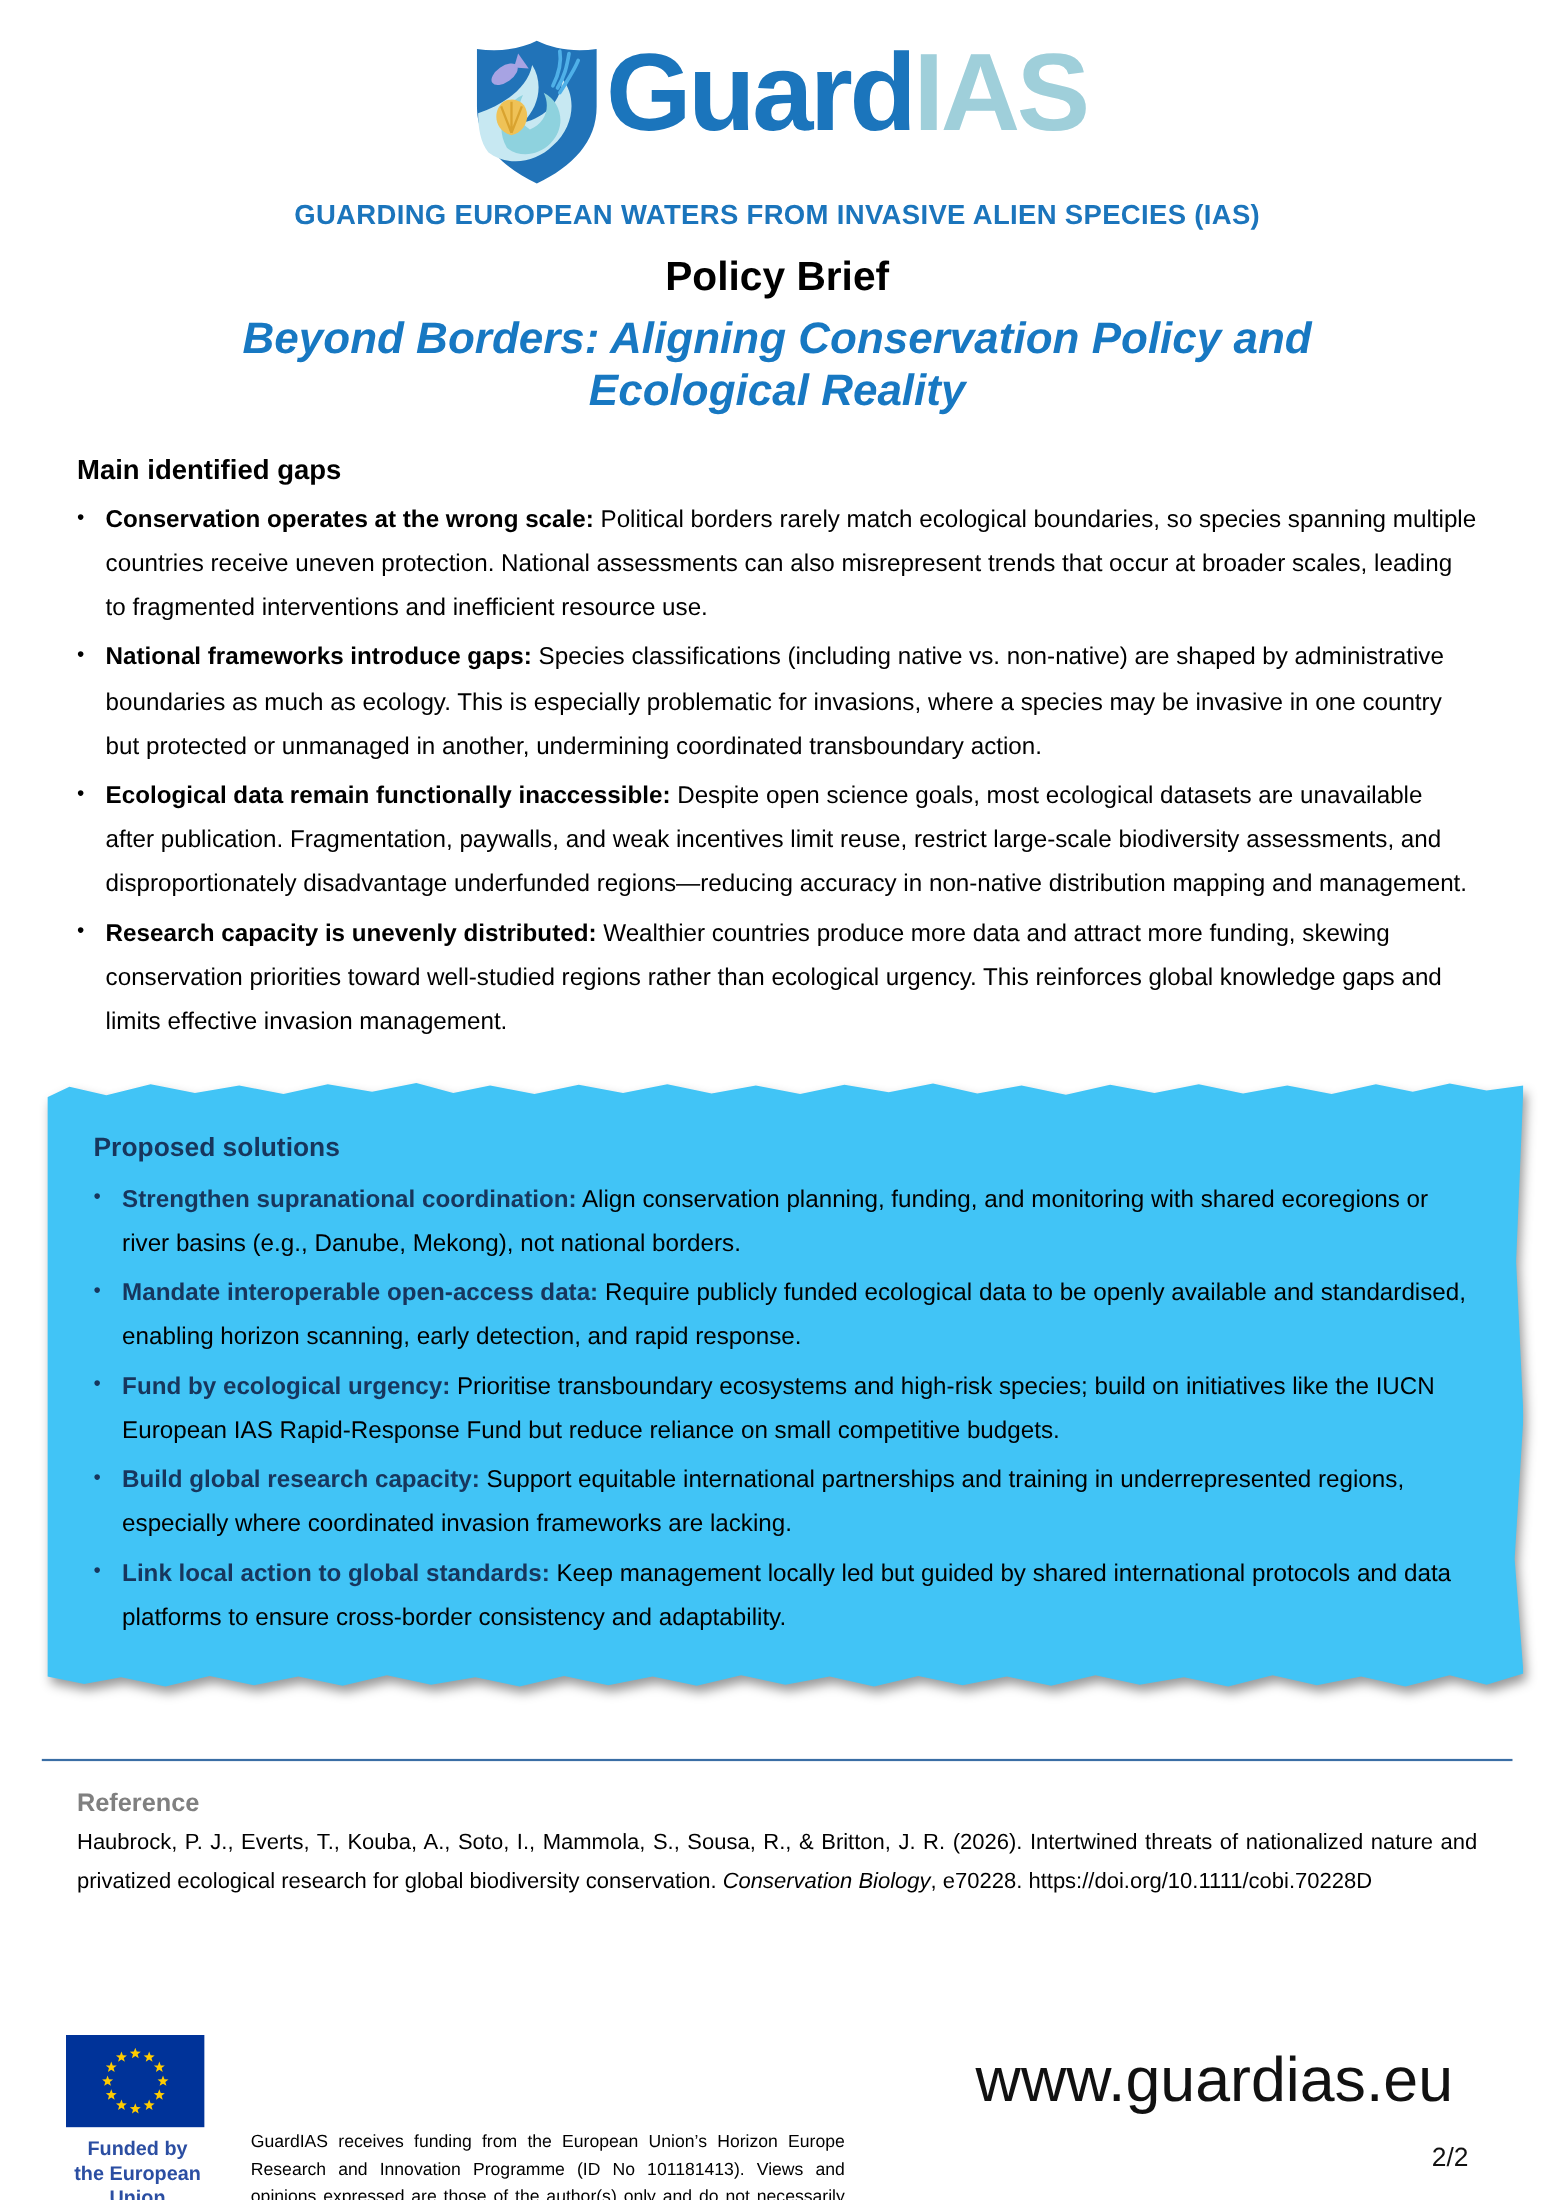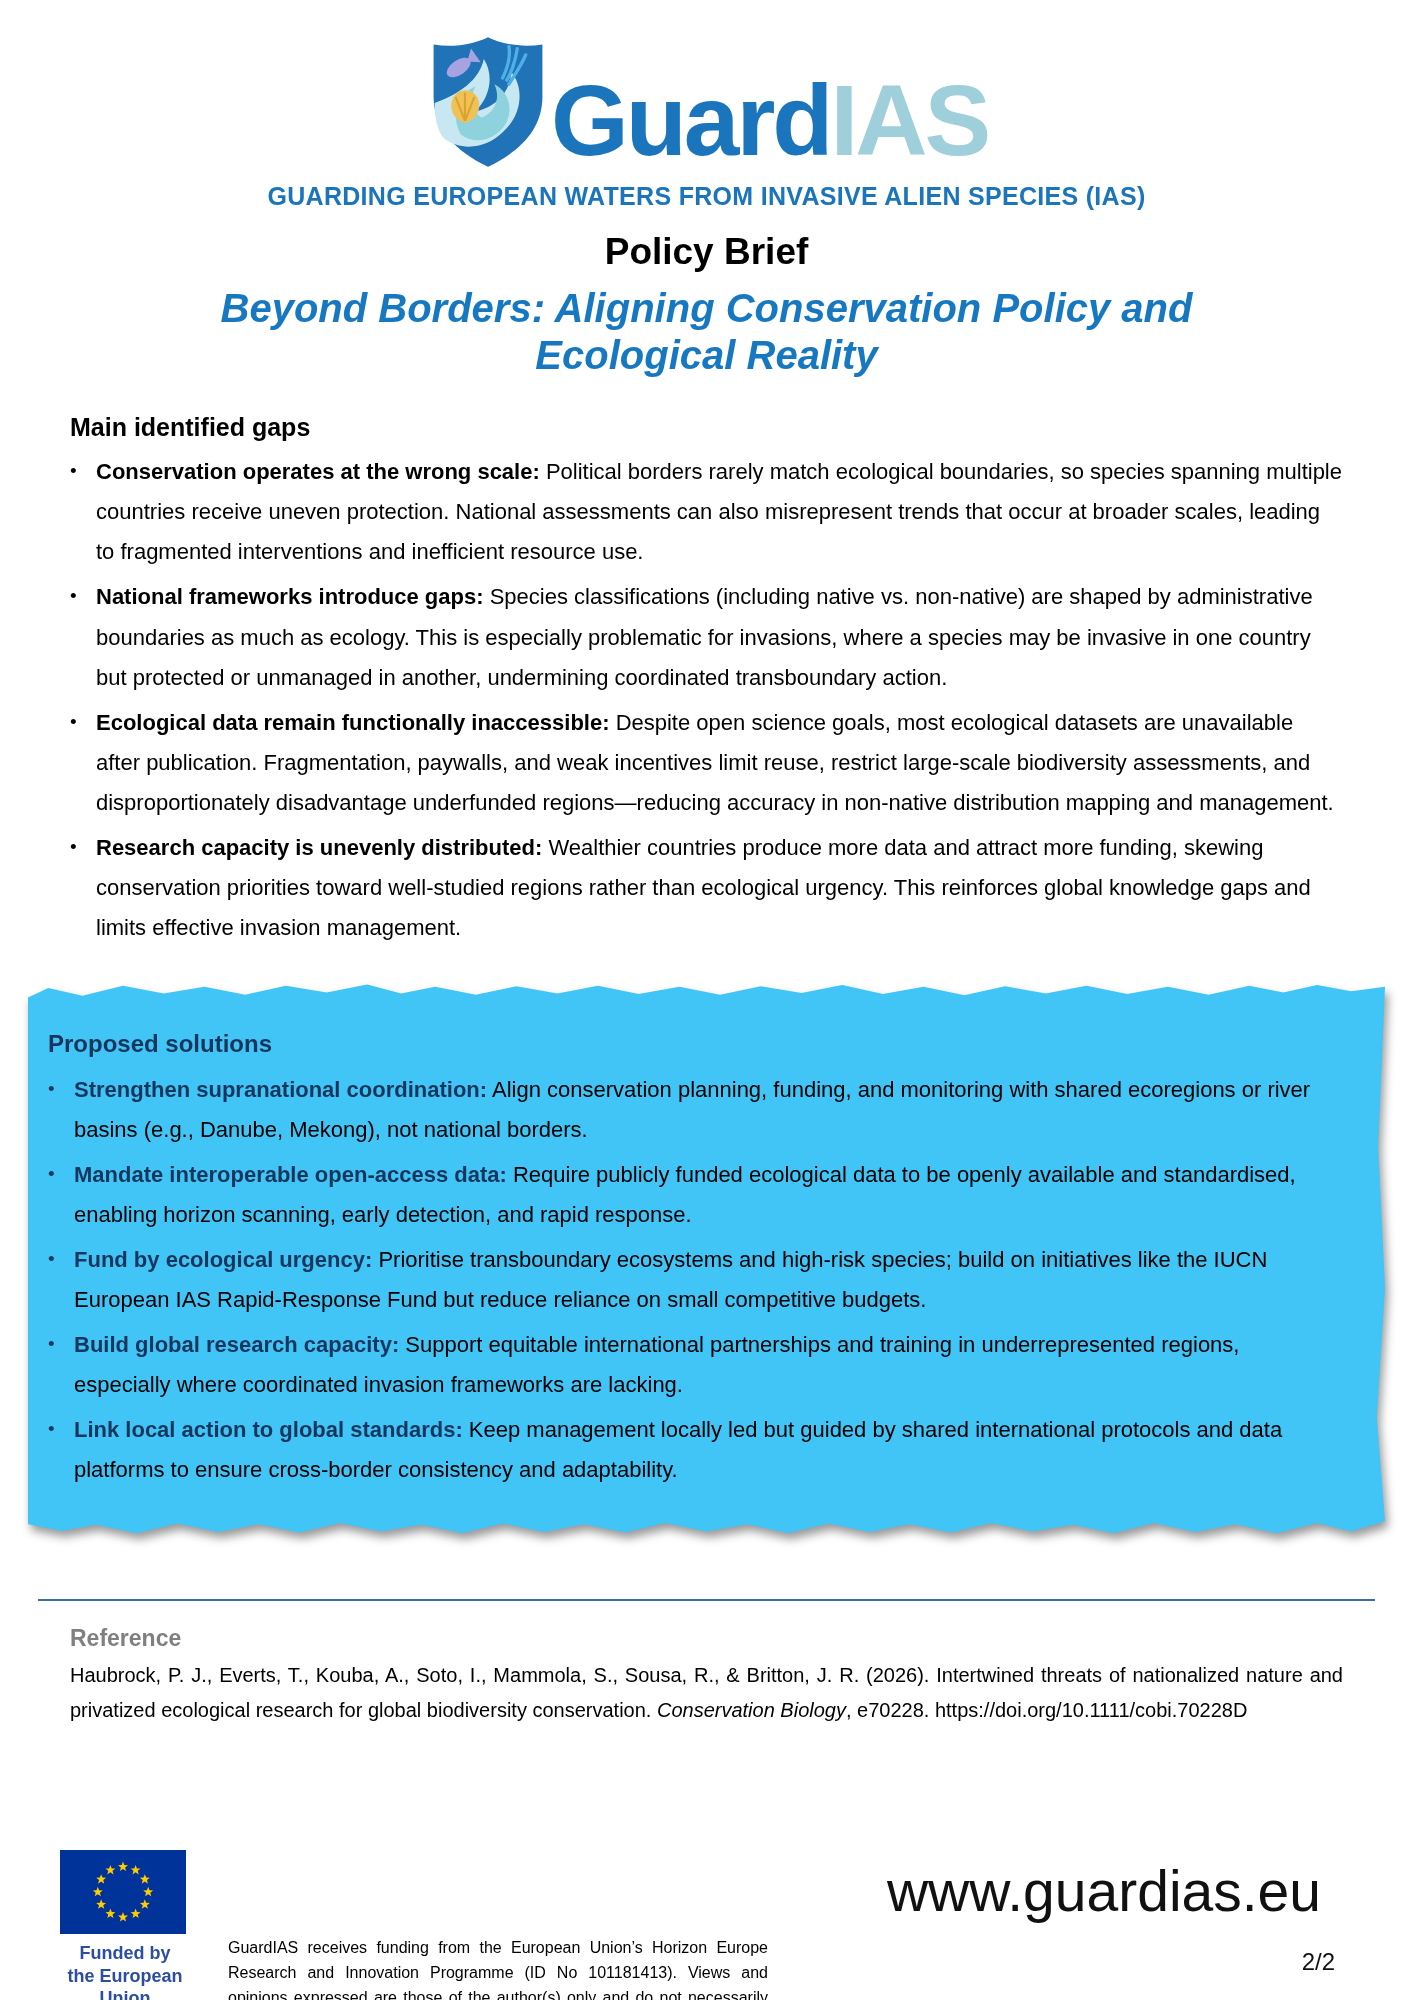--- a/index.html
+++ b/index.html
@@ -4,54 +4,55 @@
 <style>
   html,body { margin:0; padding:0; background:#ffffff; }
   .page {
     position:relative; width:1413px; height:2000px; margin:0 auto;
     background:#ffffff; overflow:hidden;
     font-family:"Liberation Sans", sans-serif; color:#000;
   }
 
   
   header { text-align:center; padding-top:34px; }
-  .logo-row { display:flex; align-items:flex-end; justify-content:center; }
+  .logo-row { display:flex; align-items:flex-start; justify-content:center; }
   .shield { width:126px; height:136px; }
   .logo-text { font-size:100px; font-weight:bold; letter-spacing:-3px; line-height:1; }
   .logo-text .guard { color:#1B75BC; }
   .logo-text .ias   { color:#9FCFDA; }
   .tagline { margin-top:12px; font-size:25px; font-weight:bold; color:#1B75BC; letter-spacing:.3px; }
   .doc-type { margin:20px 0 0 0; font-size:37px; font-weight:bold; color:#000; }
   .title { margin:12px auto 0 auto; max-width:1080px; font-size:40px; font-weight:bold;
            font-style:italic; color:#1778C2; line-height:1.18; }
 
   
   .gaps { margin:34px 70px 0 70px; }
   .gaps h3 { margin:0 0 10px 0; font-size:25px; font-weight:bold; color:#000; }
   .bullet { display:flex; font-size:22px; line-height:1.82; margin-bottom:5px; }
   .bullet .dot { flex:none; width:26px; font-size:19px; padding-top:2px; }
   .bullet .btext { flex:1; }
   .bullet .lead { font-weight:bold; }
 
   
   .solutions-wrap { margin:30px 28px 0 28px; filter:drop-shadow(3px 6px 5px rgba(0,0,0,0.40)); }
   .solutions {
-    background:#41C4F6; padding:52px 46px 46px 20px;
+    background:#41C4F6; padding:52px 46px 46px 42px;
     clip-path: polygon(
       0% 3.5%, 1.5% 1.8%, 4% 3.2%, 7% 1.4%, 10% 2.8%, 13% 1.6%, 16% 3.0%, 19% 1.4%,
       22% 2.6%, 25% 1.2%, 27.5% 2.8%, 30% 1.6%, 33% 3.0%, 36% 1.5%, 39% 2.8%, 42% 1.4%,
       45% 2.9%, 48% 1.6%, 51% 3.0%, 54% 1.5%, 57% 2.7%, 60% 1.3%, 63% 2.9%, 66% 1.6%,
       69% 3.1%, 72% 1.5%, 75% 2.8%, 78% 1.4%, 81% 2.9%, 84% 1.6%, 87% 3.0%, 90% 1.4%,
       92.5% 2.6%, 95% 1.3%, 97.5% 2.4%, 100% 1.6%,
       99.5% 30%, 100% 55%, 99.4% 78%, 100% 96.5%,
       97.5% 98.3%, 95% 96.8%, 92% 98.6%, 89% 97.0%, 86% 98.4%, 83% 96.8%, 80% 98.6%,
       77% 97.1%, 74% 98.3%, 71% 96.8%, 68% 98.5%, 65% 97.0%, 62% 98.4%, 59% 96.9%,
       56% 98.6%, 53% 97.0%, 50% 98.3%, 47% 96.8%, 44% 98.5%, 41% 97.0%, 38% 98.4%,
       35% 96.9%, 32% 98.6%, 29% 97.1%, 26% 98.3%, 23% 96.8%, 20% 98.5%, 17% 97.0%,
       14% 98.4%, 11% 96.9%, 8% 98.6%, 5% 97.1%, 2.5% 98.2%, 0% 97.0%);
+    margin-left: 15px;
   }
   .solutions h3 { margin:0 0 12px 0; font-size:24px; font-weight:bold; color:#17365D; }
   .solutions .bullet .dot { color:#17365D; }
   .solutions .bullet .lead { color:#17365D; }
 
   
   .divider { border:none; border-top:2px solid #3A6EA5; margin:58px 38px 0 38px; }
   .reference { margin:24px 70px 0 70px; }
   .reference h4 { margin:0 0 6px 0; font-size:23px; font-weight:bold; color:#808080; }
   .citation { margin:0; font-size:20px; line-height:1.75; text-align:justify; }

